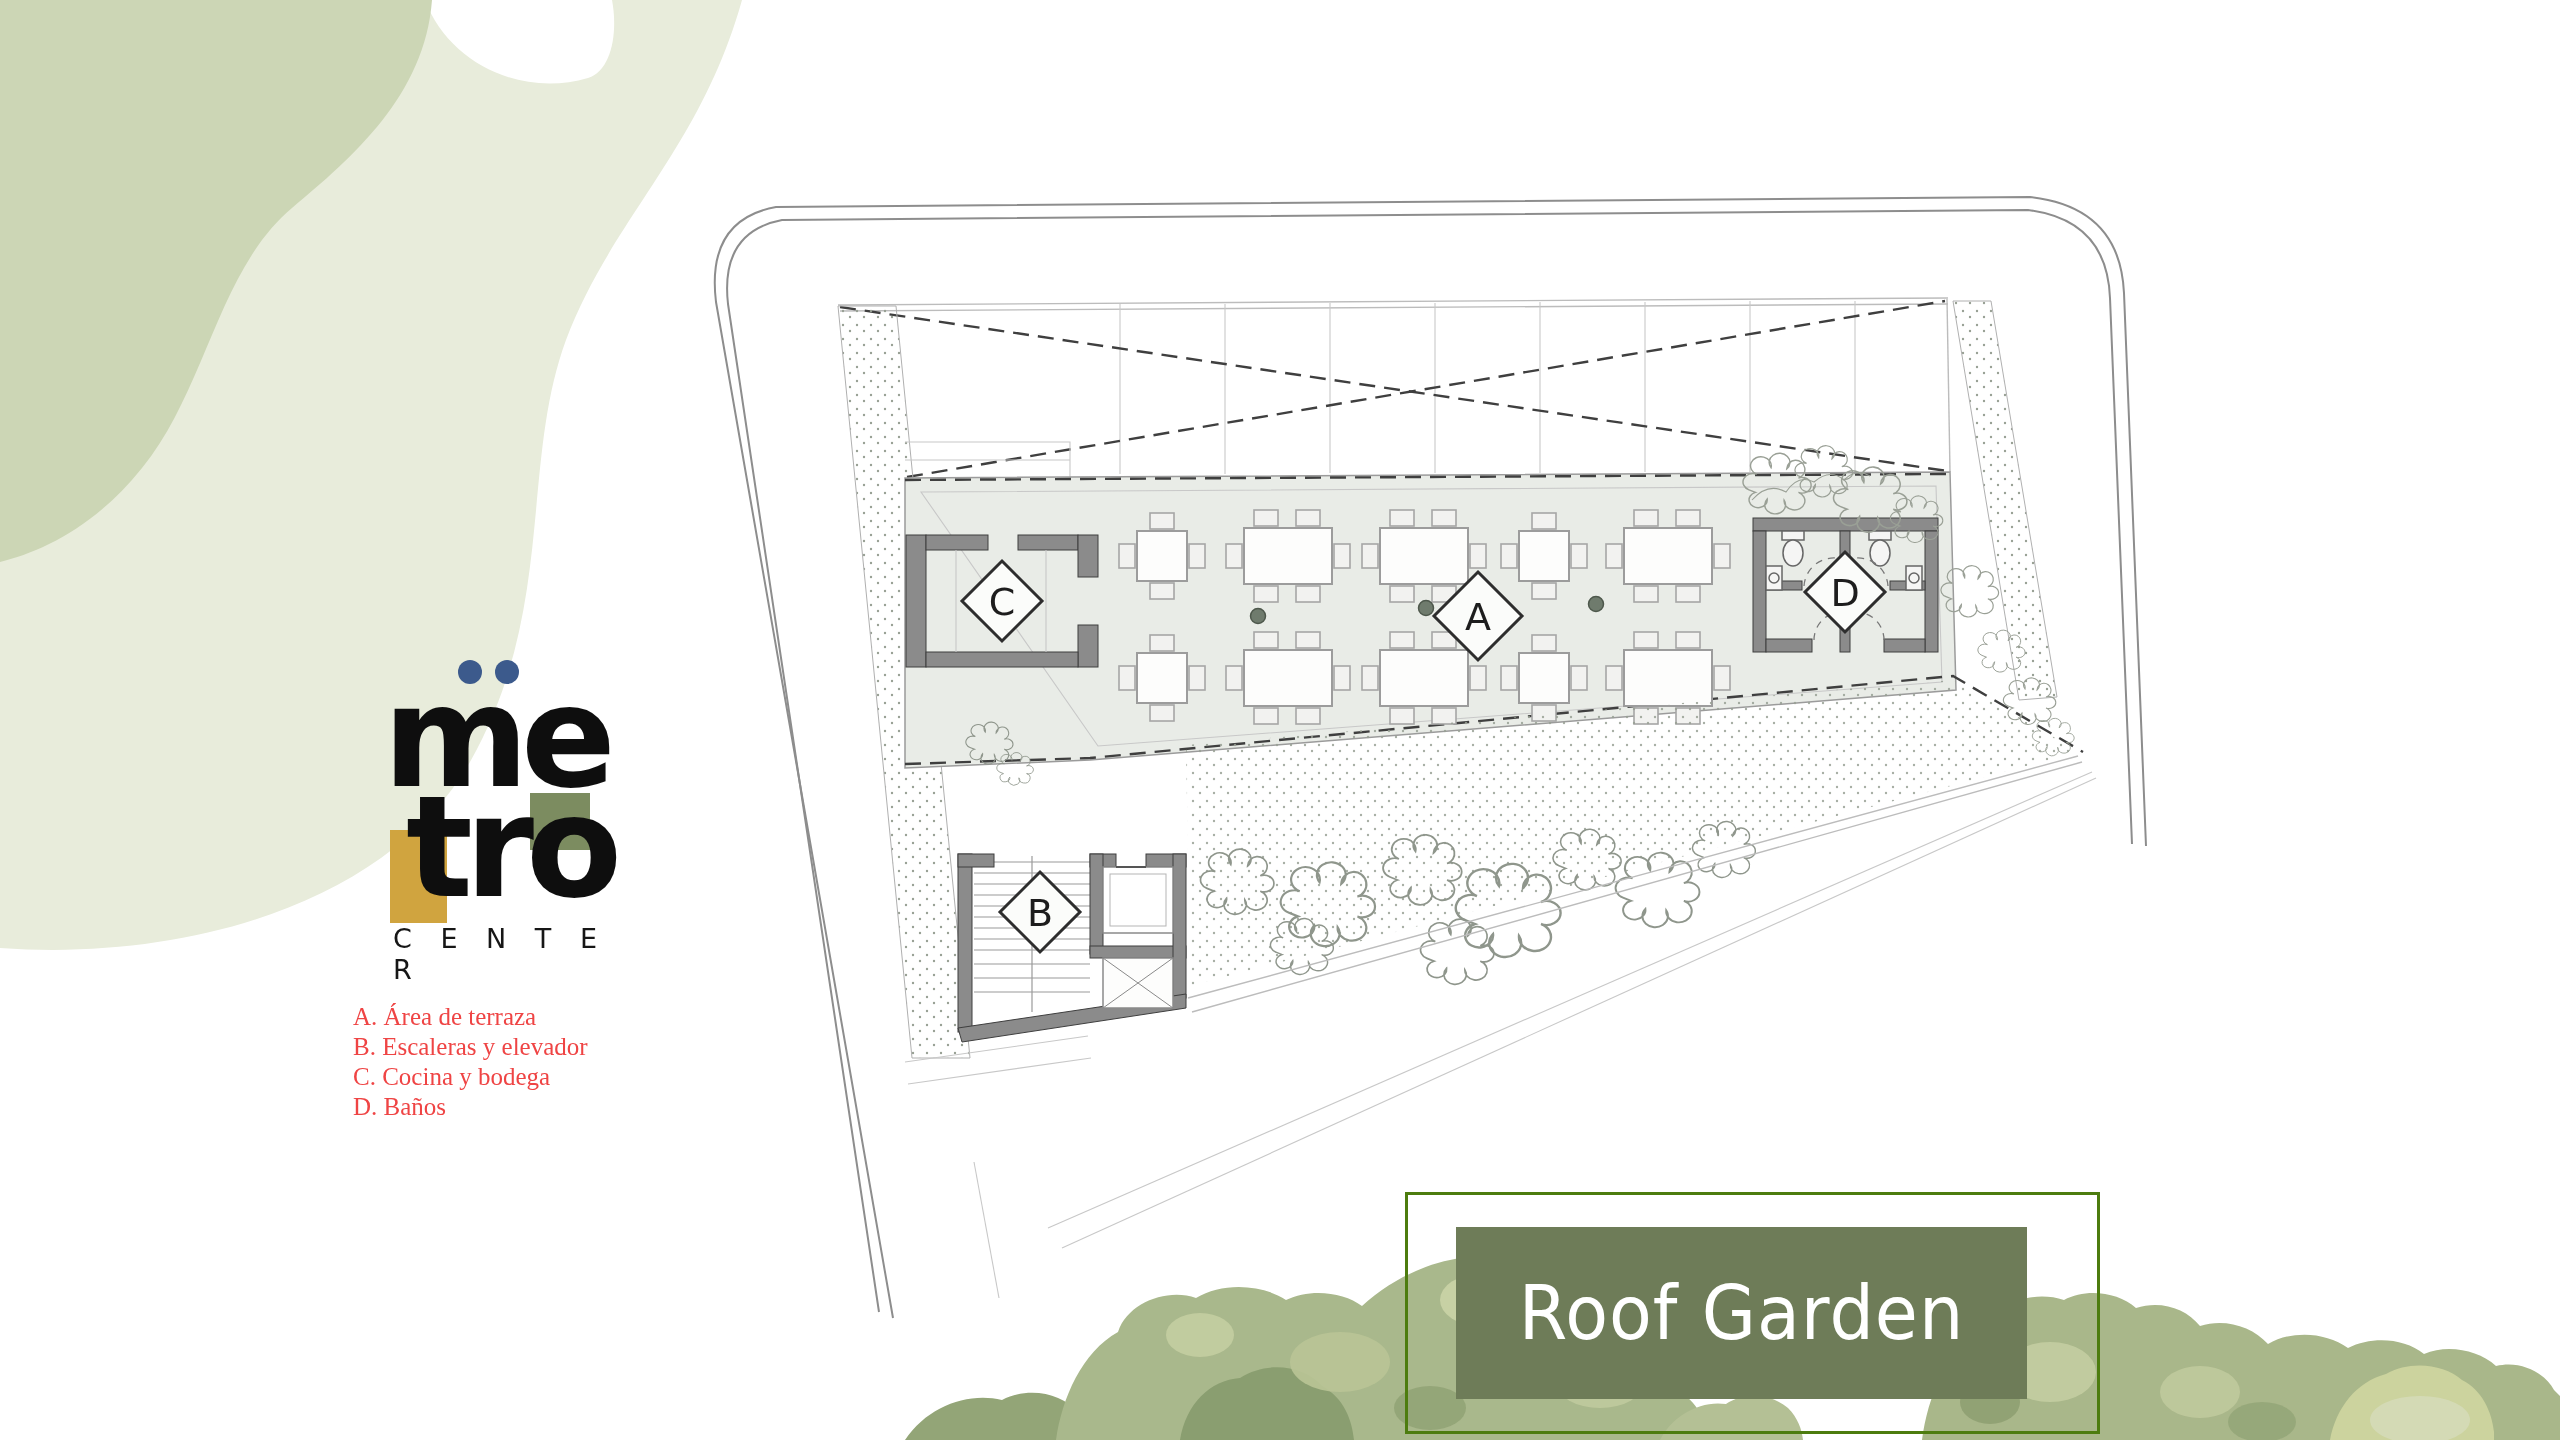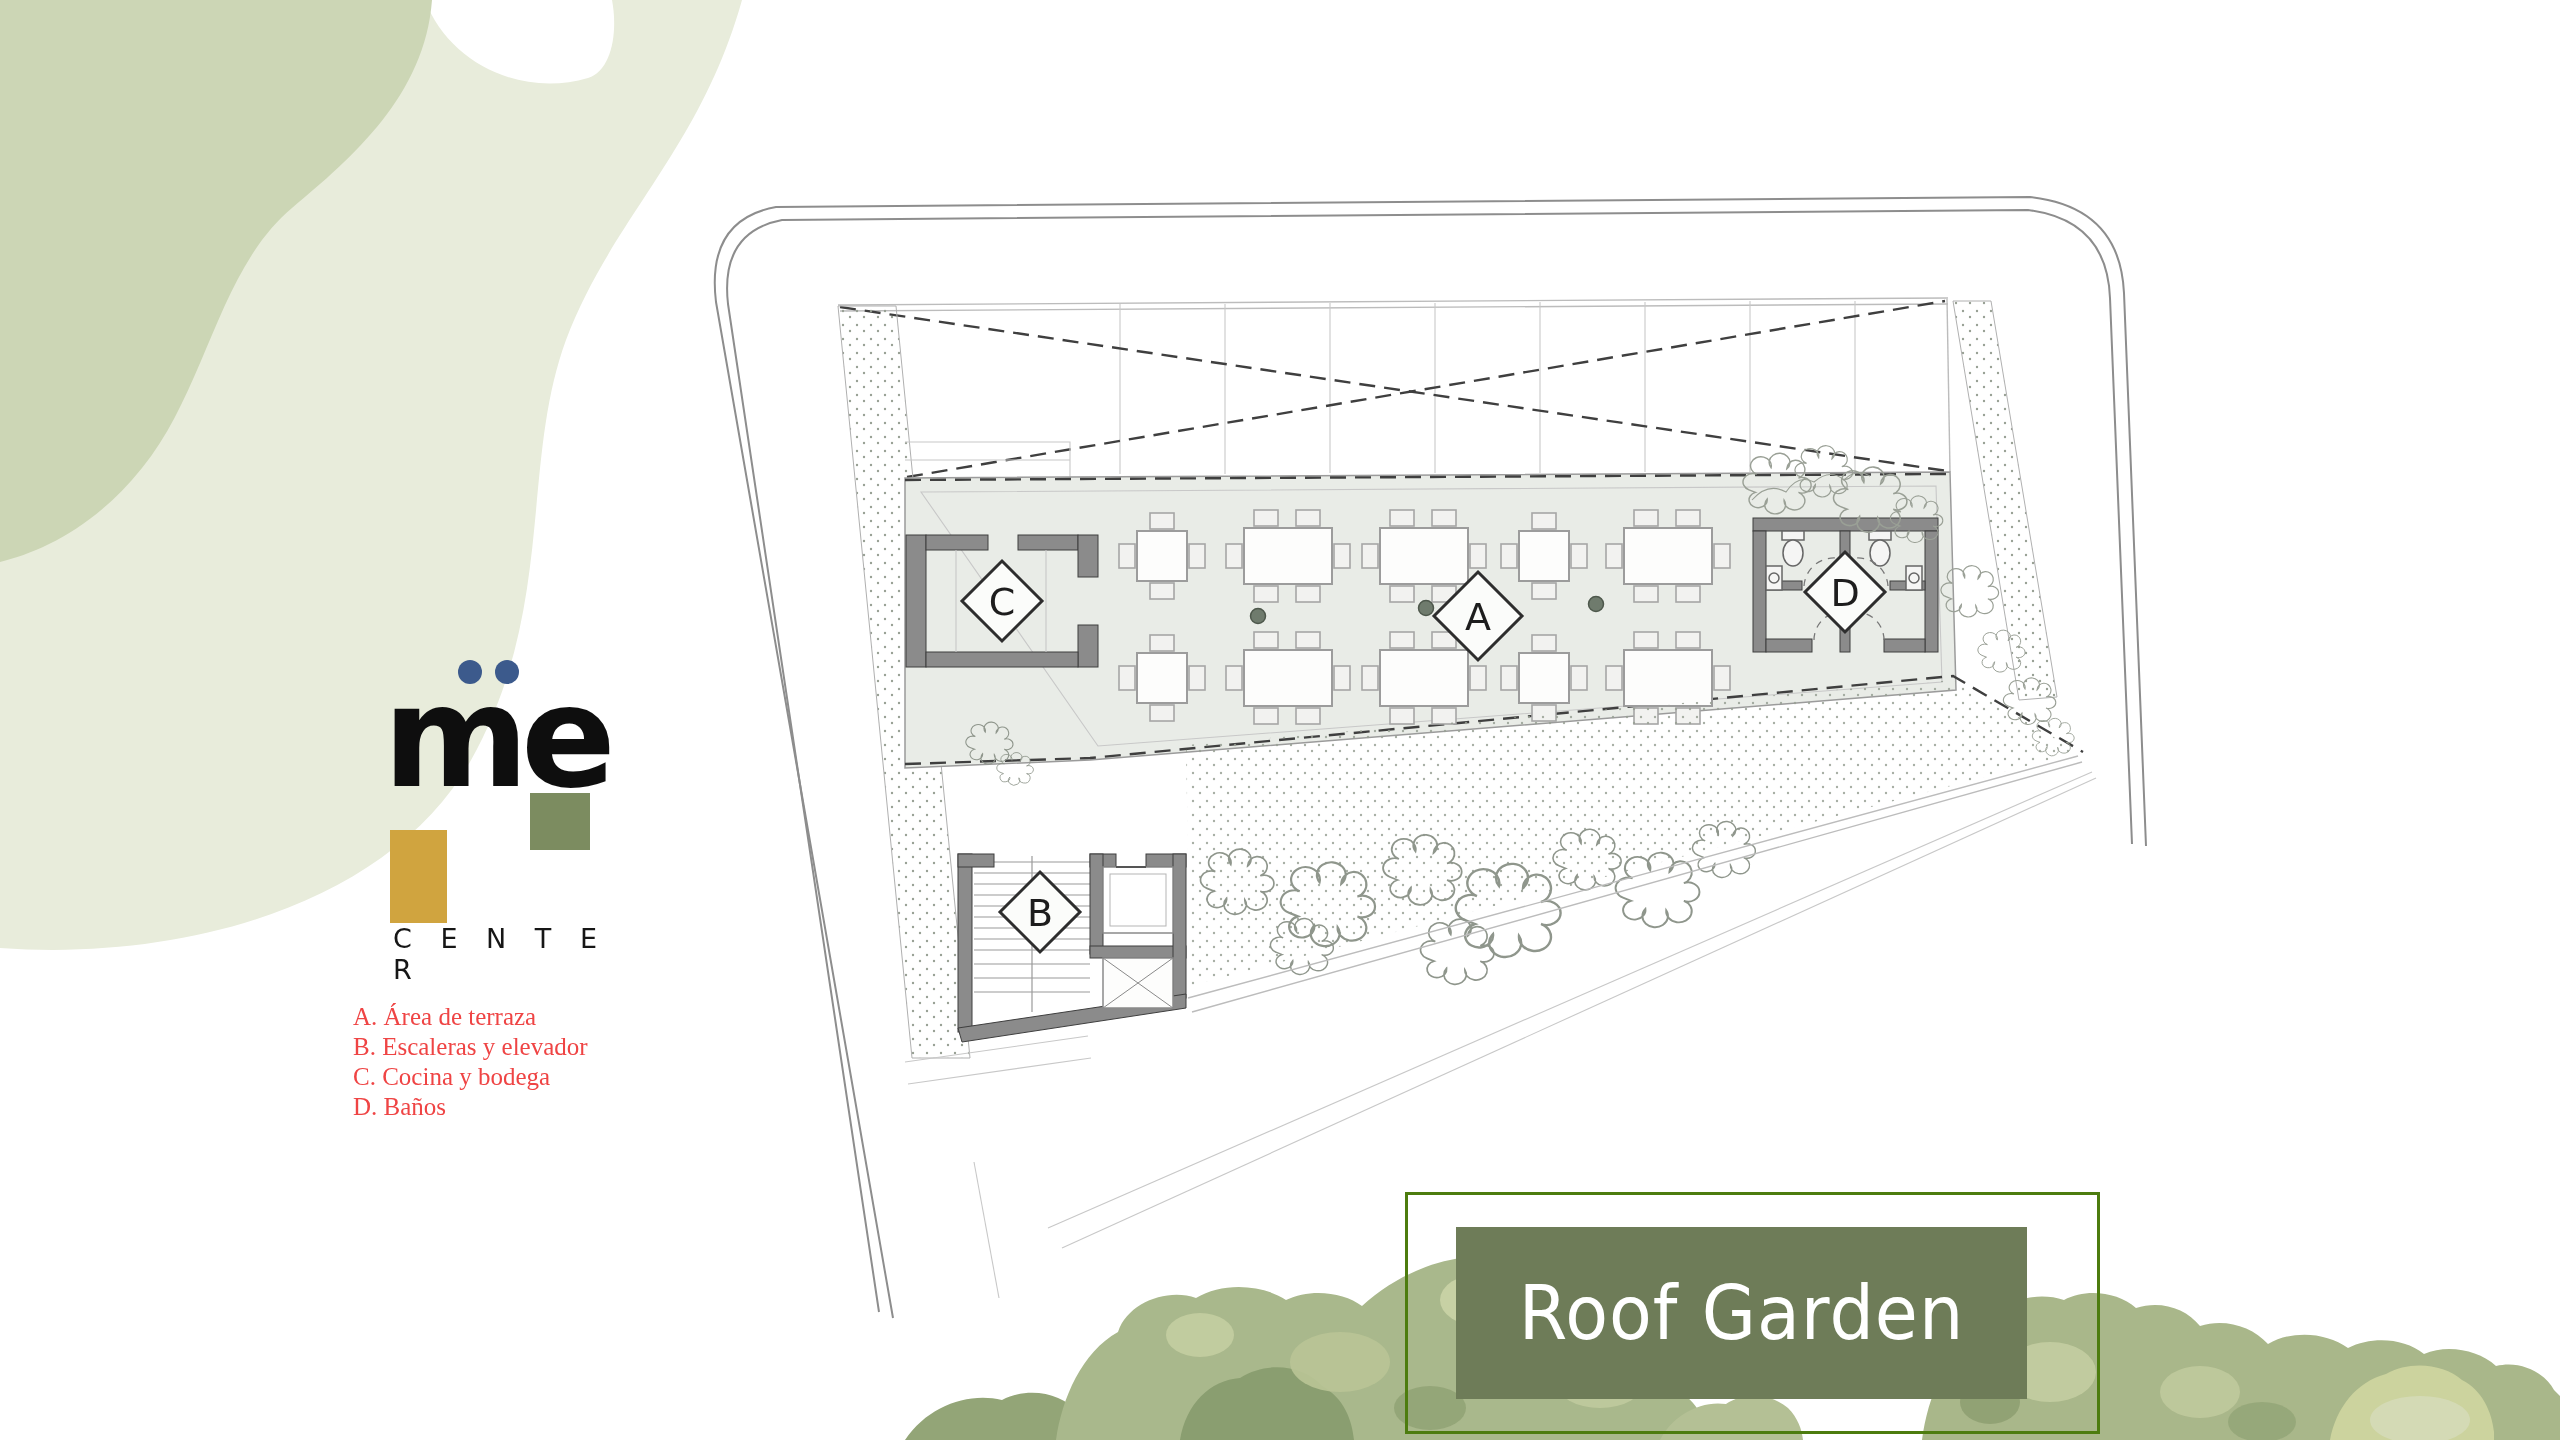--- a/index.html
+++ b/index.html
@@ -299,20 +299,21 @@
     <ellipse cx="2262" cy="1422" rx="34" ry="20" fill="#8a9e70" opacity="0.6"></ellipse>
   </g>
 </svg>
 
   <div class="logo">
     <div class="sq yellow"></div>
     <div class="sq green"></div>
     <div class="dot d1"></div>
     <div class="dot d2"></div>
     <div class="word w1">me</div>
+    <div class="word w2">tro</div>
     <div class="center">C E N T E R</div>
   </div>
 
   <div class="legend">
     <div>A. Área de terraza</div>
     <div>B. Escaleras y elevador</div>
     <div>C. Cocina y bodega</div>
     <div>D. Baños</div>
   </div>
 

